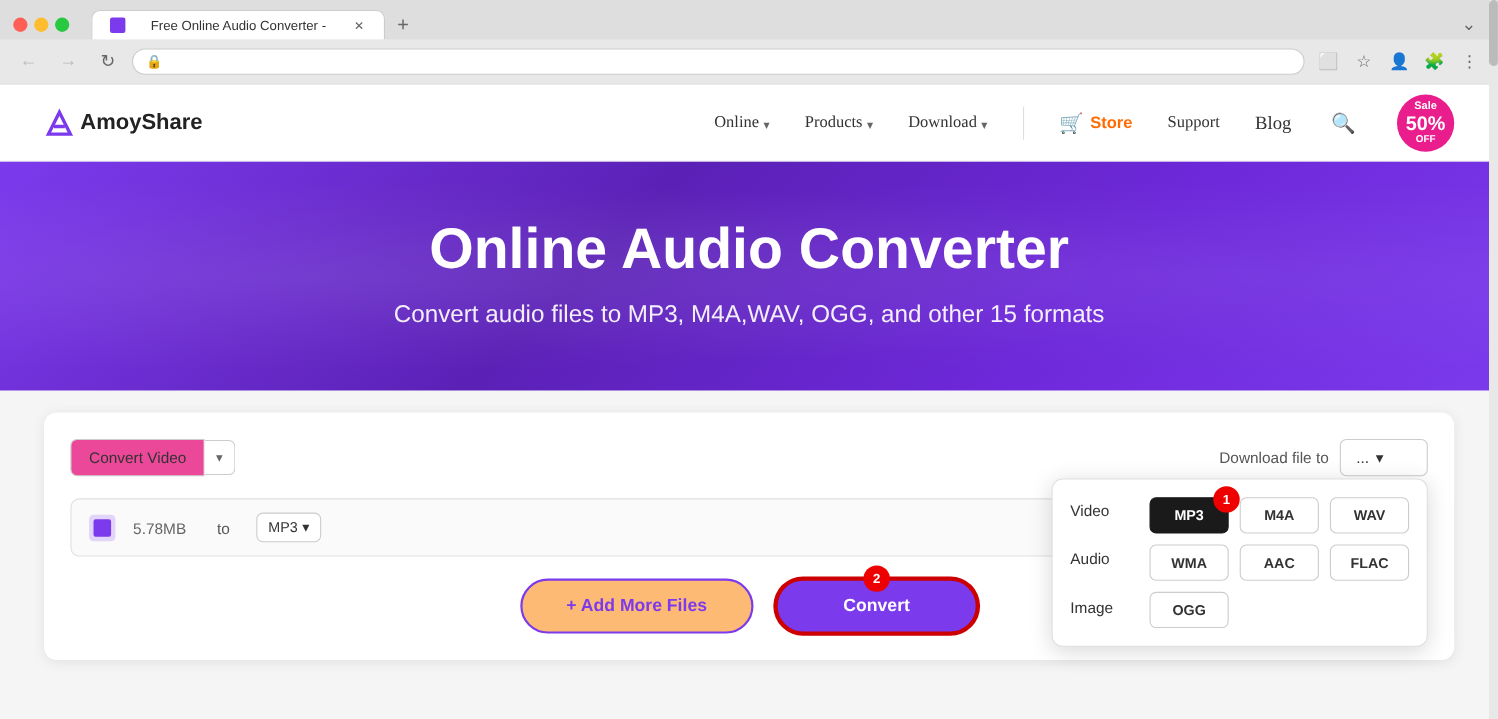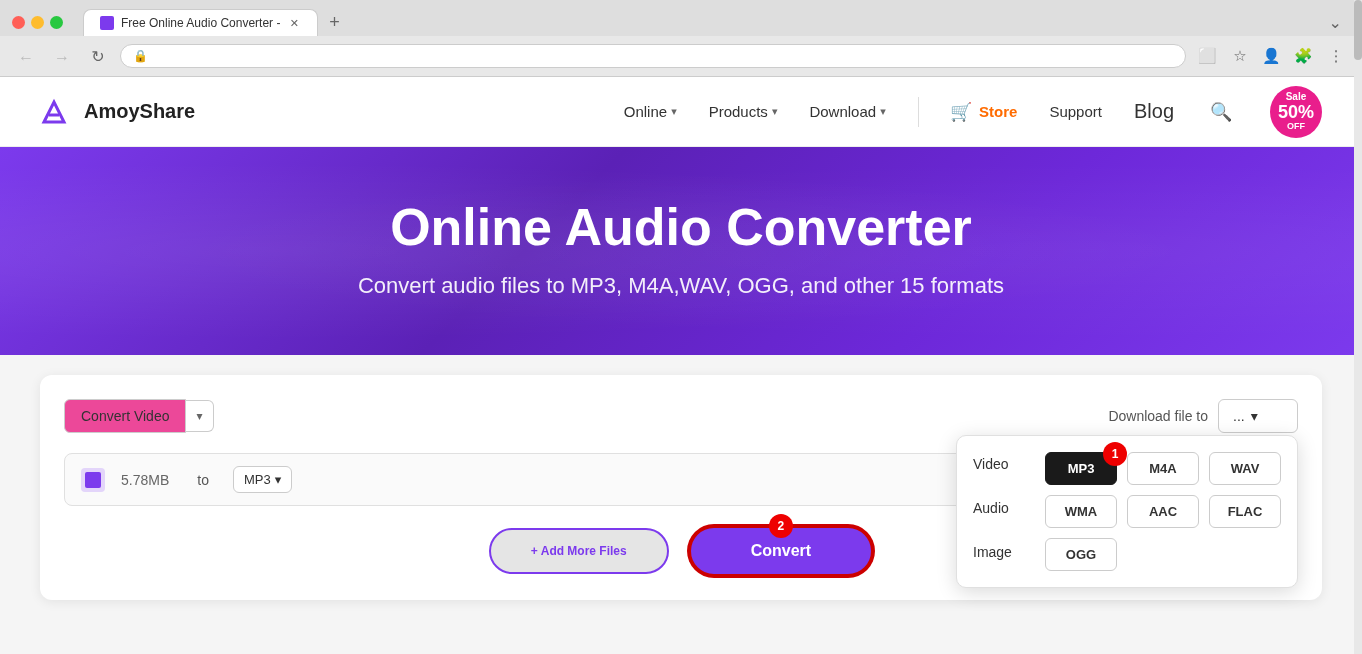--- a/index.html
+++ b/index.html
@@ -7,51 +7,51 @@
 
     
     .browser-chrome { background: #e8e8e8; border-bottom: 1px solid #ccc; }
     .browser-titlebar { display: flex; align-items: center; padding: 8px 12px 0; gap: 8px; background: #dedede; }
     .traffic-lights { display: flex; gap: 6px; align-items: center; }
     .tl { width: 13px; height: 13px; border-radius: 50%; }
     .tl-red { background: #ff5f57; }
     .tl-yellow { background: #febc2e; }
     .tl-green { background: #28c840; }
     .tab-bar { display: flex; align-items: flex-end; margin-left: 12px; gap: 2px; }
-    .tab { background: #fff; padding: 6px 16px; border-radius: 8px 8px 0 0; font-size: 12px; color: #333; display: flex; align-items: center; gap: 7px; min-width: 200px; border: 1px solid #ccc; border-bottom: none; }
+    .tab { background: #fff; padding: 6px 16px; border-radius: 8px 8px 0 0; font-size: 12px; color: #333; display: flex; align-items: center; gap: 23px; min-width: 200px; border: 1px solid #ccc; border-bottom: none; }
     .tab-favicon { width: 14px; height: 14px; background: #7c3aed; border-radius: 2px; display: inline-block; }
     .tab-close { width: 14px; height: 14px; color: #666; font-size: 11px; cursor: pointer; display: flex; align-items: center; justify-content: center; border-radius: 50%; }
     .new-tab-btn { width: 28px; height: 28px; display: flex; align-items: center; justify-content: center; color: #666; font-size: 18px; cursor: pointer; border-radius: 4px; }
     .more-btn { margin-left: auto; color: #666; font-size: 16px; cursor: pointer; padding: 4px 8px; }
     
     .browser-toolbar { display: flex; align-items: center; padding: 6px 12px; gap: 8px; background: #e8e8e8; }
     .nav-btn { width: 28px; height: 28px; display: flex; align-items: center; justify-content: center; color: #666; cursor: pointer; border-radius: 4px; font-size: 16px; }
     .nav-btn.disabled { color: #bbb; cursor: default; }
     .address-bar { flex: 1; background: #fff; border: 1px solid #ccc; border-radius: 20px; padding: 4px 12px; display: flex; align-items: center; gap: 6px; font-size: 13px; color: #333; }
     .lock-icon { color: #666; font-size: 12px; }
     .address-text { flex: 1; color: #333; font-size: 13px; }
     .toolbar-icons { display: flex; gap: 4px; }
     .toolbar-icon { width: 28px; height: 28px; display: flex; align-items: center; justify-content: center; color: #666; cursor: pointer; border-radius: 4px; font-size: 15px; }
 
     
     .website { background: #fff; }
     
     
     .site-header { display: flex; align-items: center; padding: 0 40px; height: 70px; background: #fff; border-bottom: 1px solid #eee; }
-    .logo { display: flex; align-items: center; gap: 16px; margin-right: auto; }
+    .logo { display: flex; align-items: center; gap: 5px; margin-right: auto; }
     .logo-icon { width: 28px; height: 28px; }
     .logo-text { font-size: 20px; font-weight: 700; color: #222; }
     .nav-menu { display: flex; align-items: center; gap: 32px; }
-    .nav-item { font-size: 15px; color: #333; cursor: pointer; display: flex; align-items: center; gap: 4px; text-decoration: none; }
+    .nav-item { font-size: 15px; color: #333; cursor: pointer; display: flex; align-items: flex-end; gap: 4px; text-decoration: none; font-family: Liberation Serif, serif; }
     .nav-chevron { font-size: 11px; color: #666; }
     .nav-divider { width: 1px; height: 30px; background: #ddd; }
     .nav-store { display: flex; align-items: center; gap: 6px; color: #ff6b00; font-size: 15px; font-weight: 600; cursor: pointer; }
     .nav-store .cart-icon { font-size: 18px; }
     .nav-support { font-size: 15px; color: #333; cursor: pointer; }
-    .nav-blog { font-size: 20px; color: #333; cursor: pointer; }
+    .nav-blog { font-size: 17px; color: #333; cursor: pointer; }
     .nav-search { width: 32px; height: 32px; display: flex; align-items: center; justify-content: center; cursor: pointer; color: #333; font-size: 18px; }
     .sale-badge { background: #e91e8c; color: white; border-radius: 50%; width: 52px; height: 52px; display: flex; flex-direction: column; align-items: center; justify-content: center; font-size: 9px; font-weight: 700; line-height: 1.2; cursor: pointer; }
     .sale-badge .sale-text { font-size: 10px; font-weight: 800; }
     .sale-badge .pct { font-size: 18px; font-weight: 900; line-height: 1; }
     .sale-badge .off { font-size: 9px; }
 
     
     .hero { background: linear-gradient(135deg, #7c3aed 0%, #5b21b6 40%, #6d28d9 70%, #7c3aed 100%); padding: 50px 40px 56px; text-align: center; min-height: 200px; position: relative; overflow: hidden; }
     .hero::before { content: ''; position: absolute; top: 0; left: 0; right: 0; bottom: 0; background: radial-gradient(ellipse at 20% 50%, rgba(255,255,255,0.08) 0%, transparent 60%), radial-gradient(ellipse at 80% 50%, rgba(255,255,255,0.05) 0%, transparent 60%); }
     .hero-title { font-size: 52px; font-weight: 800; color: white; margin-bottom: 16px; position: relative; z-index: 1; }
@@ -72,21 +72,21 @@
     .file-row { display: flex; align-items: center; padding: 12px 16px; border: 1px solid #e0e0e0; border-radius: 8px; margin-bottom: 20px; gap: 16px; background: #fafafa; }
     .file-icon { width: 24px; height: 24px; background: #e3d5fa; border-radius: 4px; display: flex; align-items: center; justify-content: center; }
     .file-icon-inner { width: 16px; height: 16px; background: #7c3aed; border-radius: 2px; }
     .file-name { flex: 1; font-size: 14px; color: #333; font-weight: 500; }
     .file-size { font-size: 14px; color: #666; margin-right: 12px; }
     .file-to { font-size: 14px; color: #555; margin-right: 8px; }
     .file-format { background: #fff; border: 1.5px solid #ccc; border-radius: 6px; padding: 5px 10px; font-size: 13px; color: #333; cursor: pointer; display: flex; align-items: center; gap: 4px; }
 
     
     .action-row { display: flex; align-items: center; justify-content: center; gap: 20px; }
-    .add-files-btn { background: #e5e5e5; border: 2px solid #7c3aed; color: #7c3aed; border-radius: 30px; padding: 14px 40px; font-size: 12px; font-weight: 600; cursor: pointer; }
+    .add-files-btn { background: #fdba74; border: 2px solid #7c3aed; color: #7c3aed; border-radius: 30px; padding: 14px 40px; font-size: 16px; font-weight: 600; cursor: pointer; }
     .convert-btn { background: #7c3aed; border: 2.5px solid #c00; color: white; border-radius: 30px; padding: 14px 60px; font-size: 16px; font-weight: 700; cursor: pointer; box-shadow: 0 0 0 2px #c00; }
 
     
     .format-dropdown { position: absolute; right: 24px; top: 60px; background: #fff; border: 1px solid #e0e0e0; border-radius: 10px; box-shadow: 0 4px 20px rgba(0,0,0,0.15); padding: 16px; z-index: 100; min-width: 340px; }
     .format-sidebar { display: flex; gap: 16px; }
     .format-categories { display: flex; flex-direction: column; gap: 20px; min-width: 56px; }
     .format-cat { font-size: 14px; color: #333; cursor: pointer; padding: 4px 0; font-weight: 500; }
     .format-row { display: flex; gap: 10px; }
     .fmt-btn { background: #fff; border: 1.5px solid #ccc; border-radius: 6px; padding: 8px 0; font-size: 13px; color: #333; cursor: pointer; min-width: 72px; text-align: center; font-weight: 600; }
     .fmt-btn.selected { background: #1a1a1a; color: #fff; border-color: #1a1a1a; }

